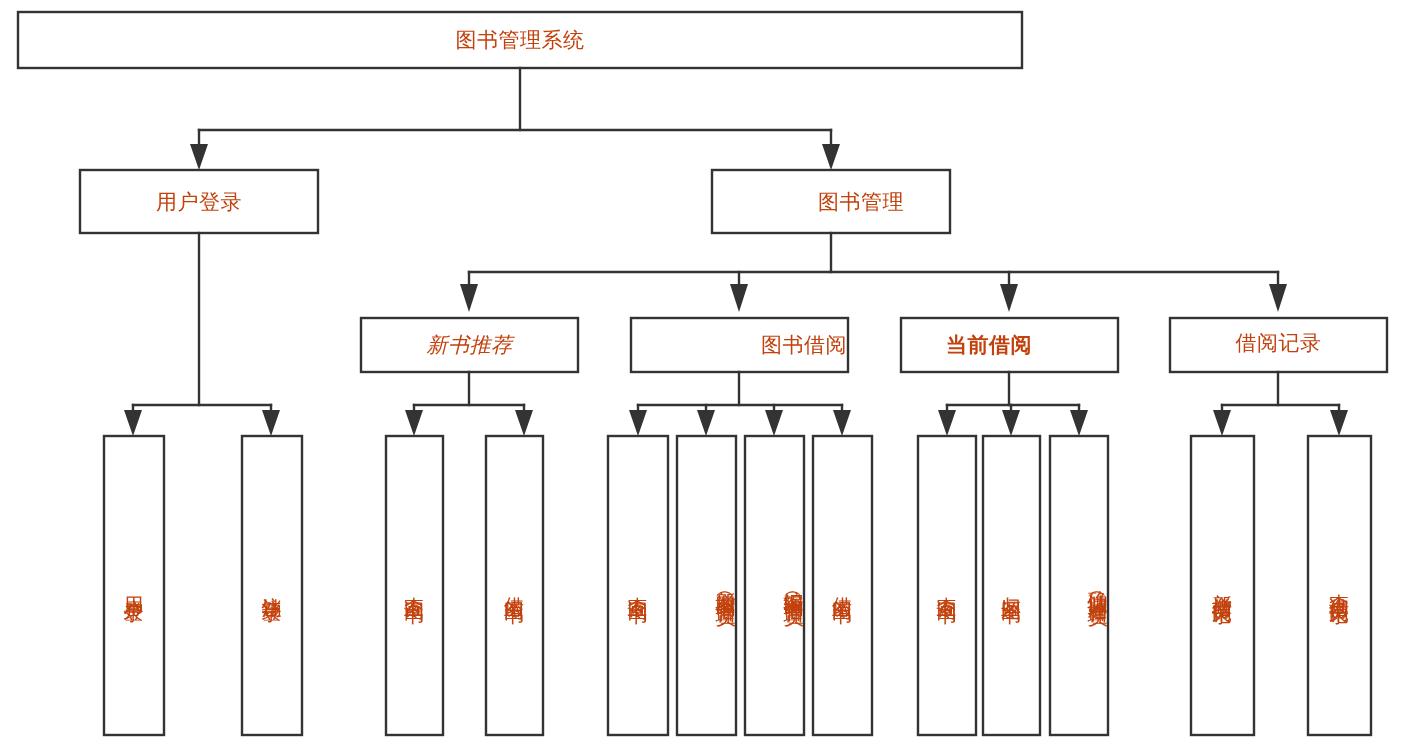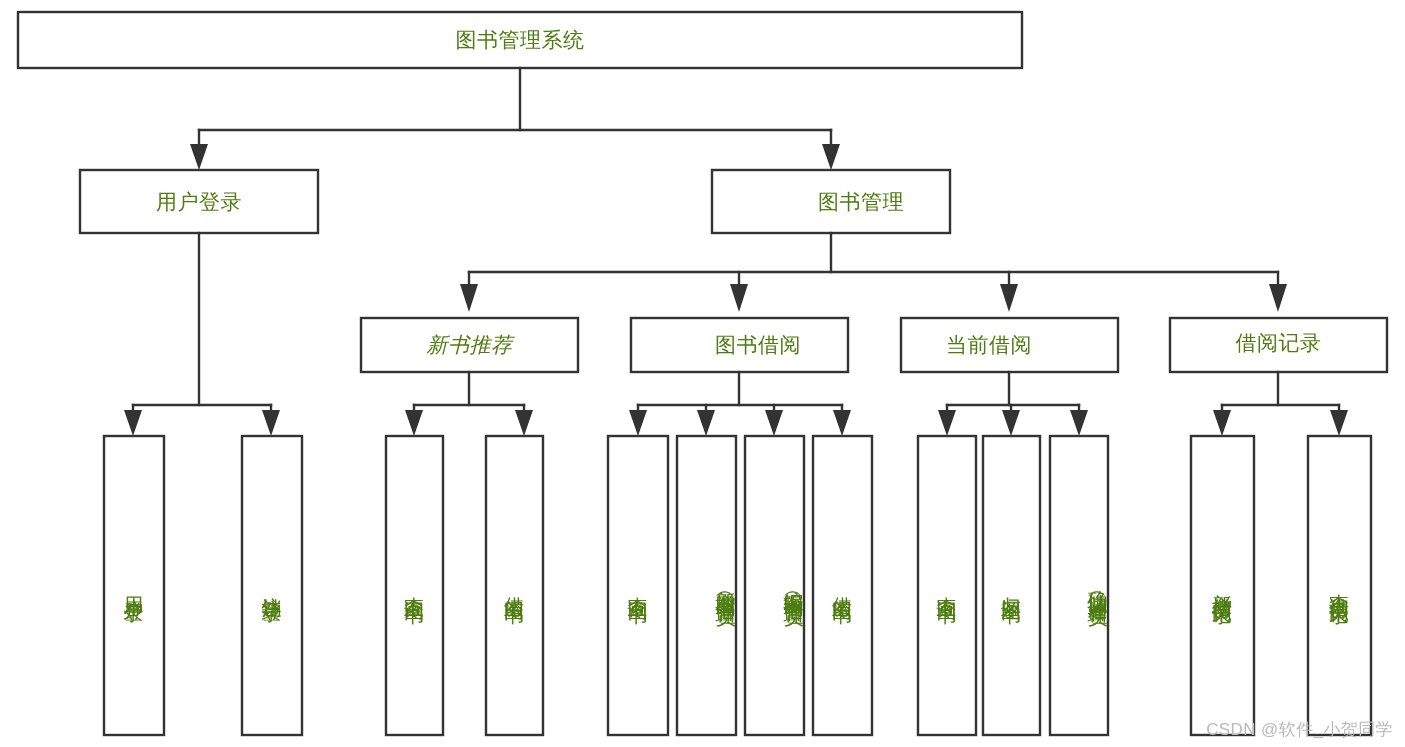--- a/index.html
+++ b/index.html
@@ -37,21 +37,21 @@
   }
   .arrow-head {
     fill: #333333;
     stroke: none;
   }
   .node-label {
     position: absolute;
     display: flex;
     align-items: center;
     justify-content: center;
-    color: #4d7c0f;
+    color: #c2410c;
     font-family: "Liberation Sans", "DejaVu Sans", sans-serif;
     font-size: 21px;
     line-height: 1.02;
     letter-spacing: 0.5px;
     pointer-events: none;
     white-space: nowrap;
   }
   .node-label.vertical {
     writing-mode: vertical-rl;
     text-orientation: upright;
@@ -175,37 +175,36 @@
     <rect class="node-rect" x="1308" y="436" width="63" height="299"></rect>
 
   </svg>
 
   <div class="node-label" style="left:18px; top:12px; width:1004px; height:56px;">图书管理系统</div>
 
   <div class="node-label" style="left:80px; top:170px; width:238px; height:63px;">用户登录</div>
   <div class="node-label" style="left:712px; top:170px; width:238px; height:63px;margin-left:30px;">图书管理</div>
 
   <div class="node-label" style="left:361px; top:318px; width:217px; height:54px;font-style:italic;">新书推荐</div>
-  <div class="node-label" style="left:631px; top:318px; width:254px; height:54px;">图书借阅</div>
-  <div class="node-label" style="left:901px; top:318px; width:176px; height:54px;">当前借阅</div>
+  <div class="node-label" style="left:631px; top:318px; width:254px; height:54px;padding-left:46px;">图书借阅</div>
+  <div class="node-label" style="left:901px; top:318px; width:176px; height:54px;font-weight:bold;">当前借阅</div>
   <div class="node-label" style="left:1170px; top:318px; width:217px; height:54px;font-family:Liberation Mono, monospace;">借阅记录</div>
 
   <div class="node-label vertical centered" style="left:104px; top:436px; width:60px; height:299px;">用户登录</div>
   <div class="node-label vertical centered" style="left:242px; top:436px; width:60px; height:299px;">注销登录</div>
 
   <div class="node-label vertical centered" style="left:386px; top:436px; width:57px; height:299px;">查询图书</div>
   <div class="node-label vertical centered" style="left:486px; top:436px; width:57px; height:299px;">借阅图书</div>
 
   <div class="node-label vertical centered" style="left:608px; top:436px; width:60px; height:299px;">查询图书</div>
   <div class="node-label vertical" style="left:677px; top:436px; width:59px; height:299px;">新增图书（管理员）</div>
   <div class="node-label vertical" style="left:745px; top:436px; width:59px; height:299px;">编辑图书（管理员）</div>
   <div class="node-label vertical centered" style="left:813px; top:436px; width:59px; height:299px;">借阅图书</div>
 
   <div class="node-label vertical centered" style="left:918px; top:436px; width:58px; height:299px;">查询图书</div>
   <div class="node-label vertical centered" style="left:983px; top:436px; width:57px; height:299px;">归还图书</div>
   <div class="node-label vertical" style="left:1050px; top:436px; width:58px; height:299px;">确认归还（管理员）</div>
 
   <div class="node-label vertical centered" style="left:1191px; top:436px; width:63px; height:299px;">新增借阅记录</div>
   <div class="node-label vertical centered" style="left:1308px; top:436px; width:63px; height:299px;">查询借阅记录</div>
 
-  <div class="watermark">CSDN @软件_小贺同学</div>
 
 </div>
 
 </body></html>

